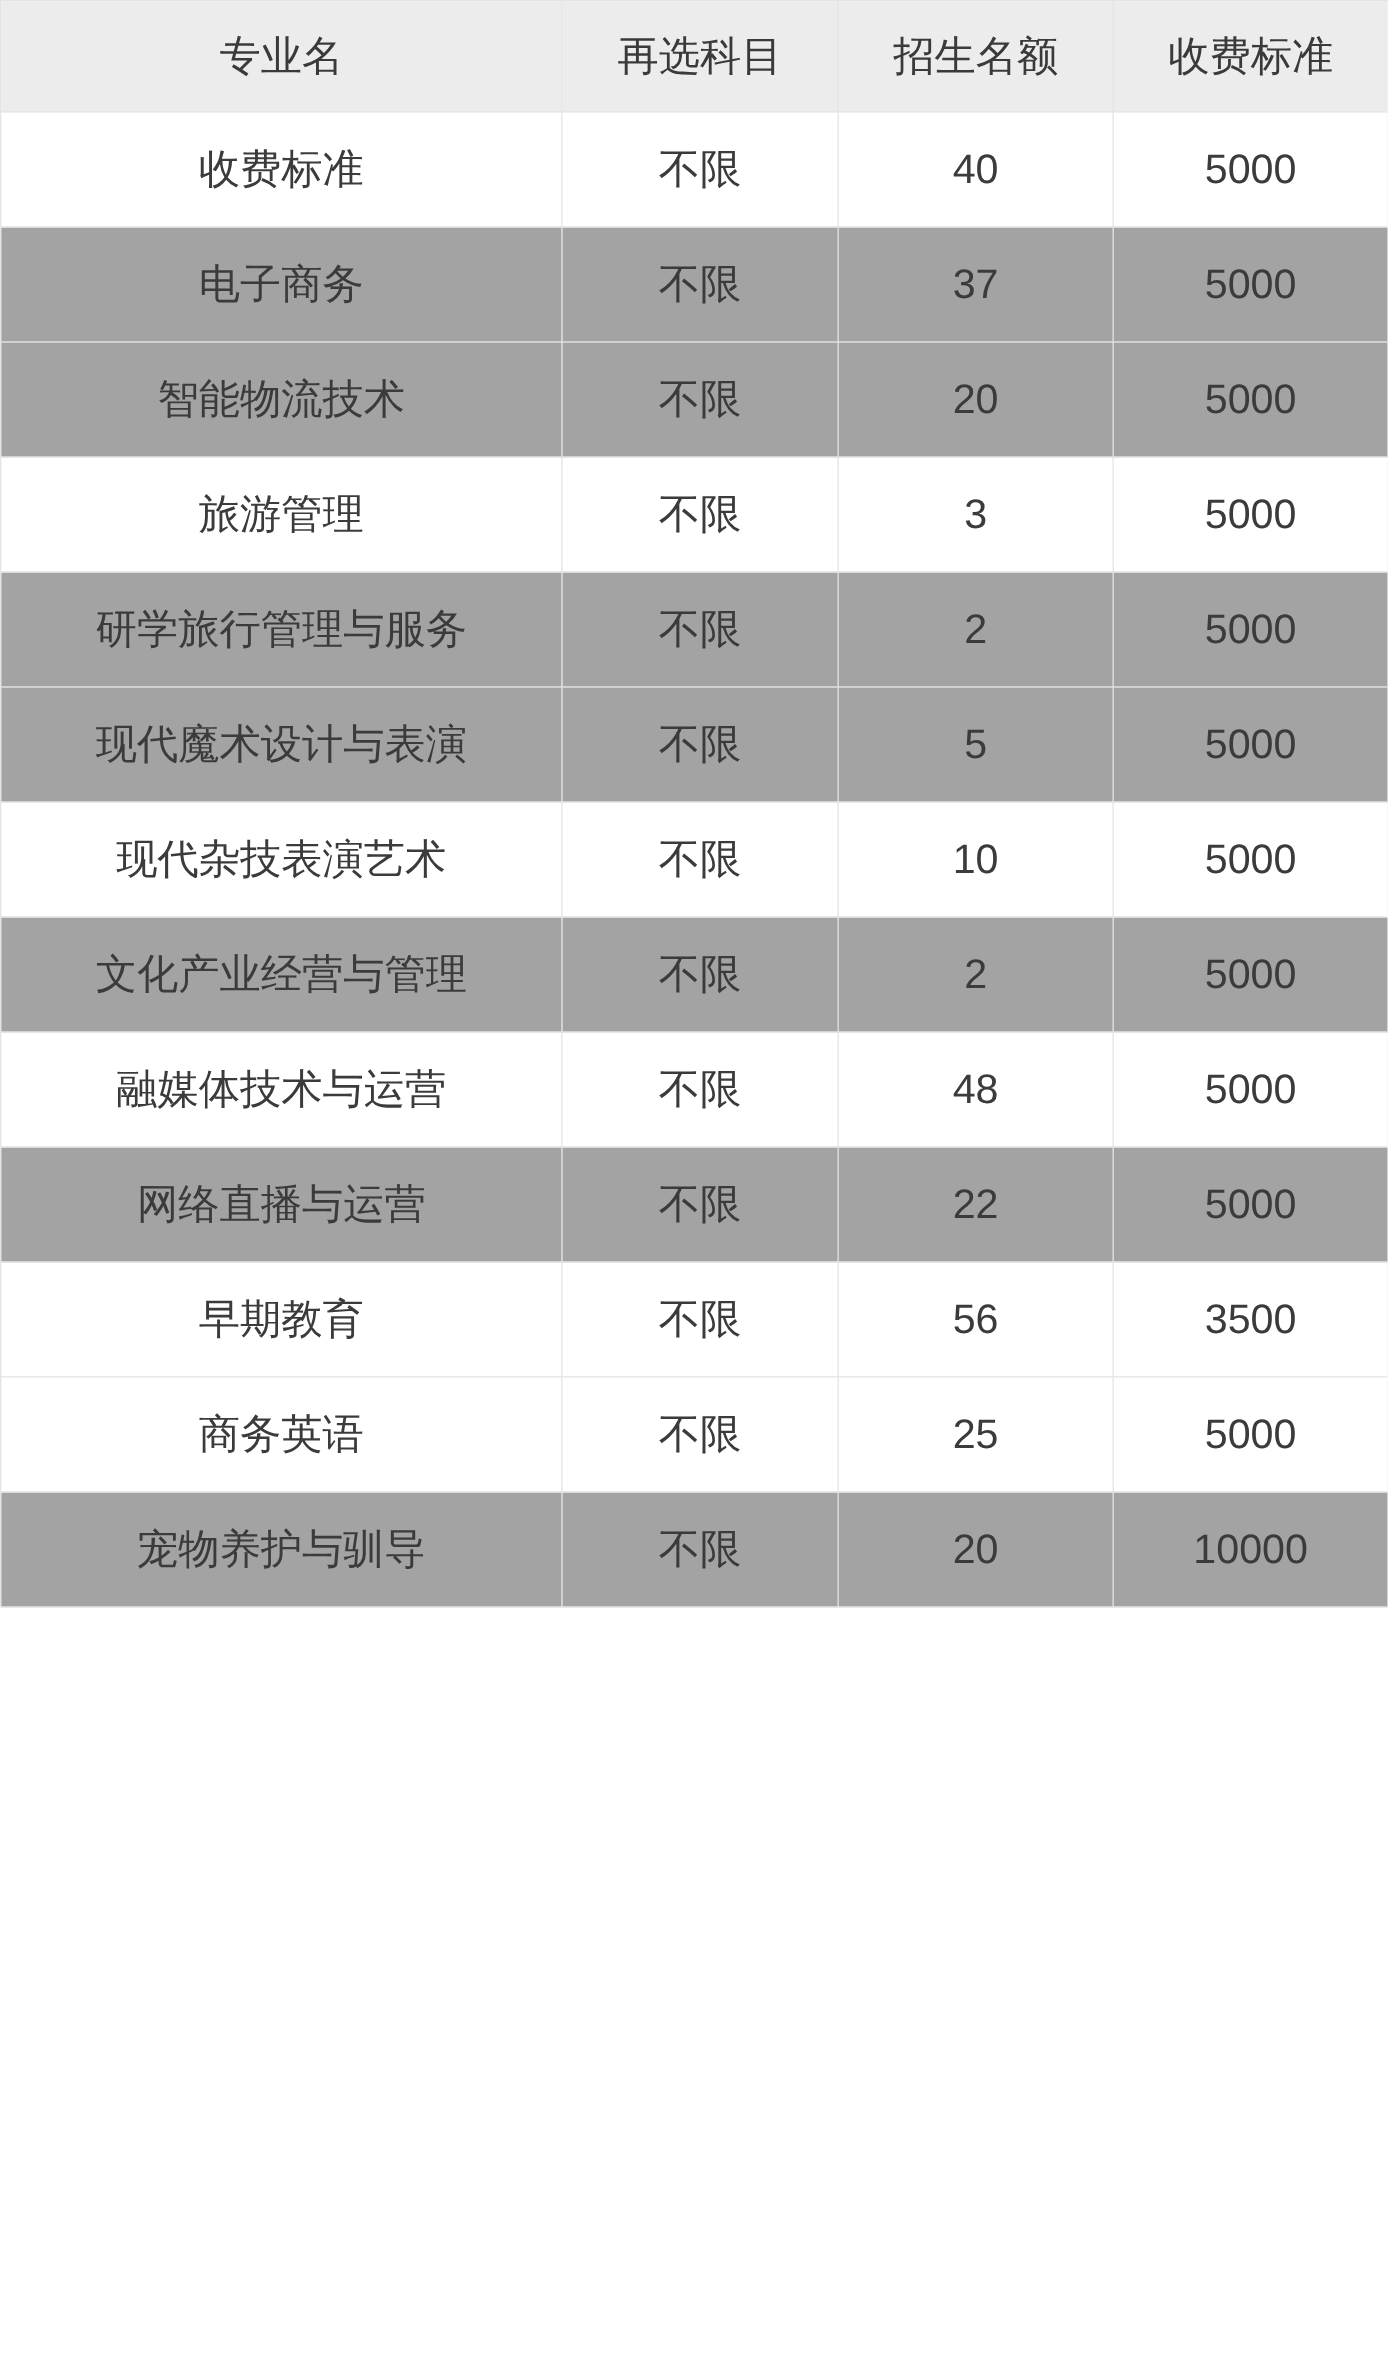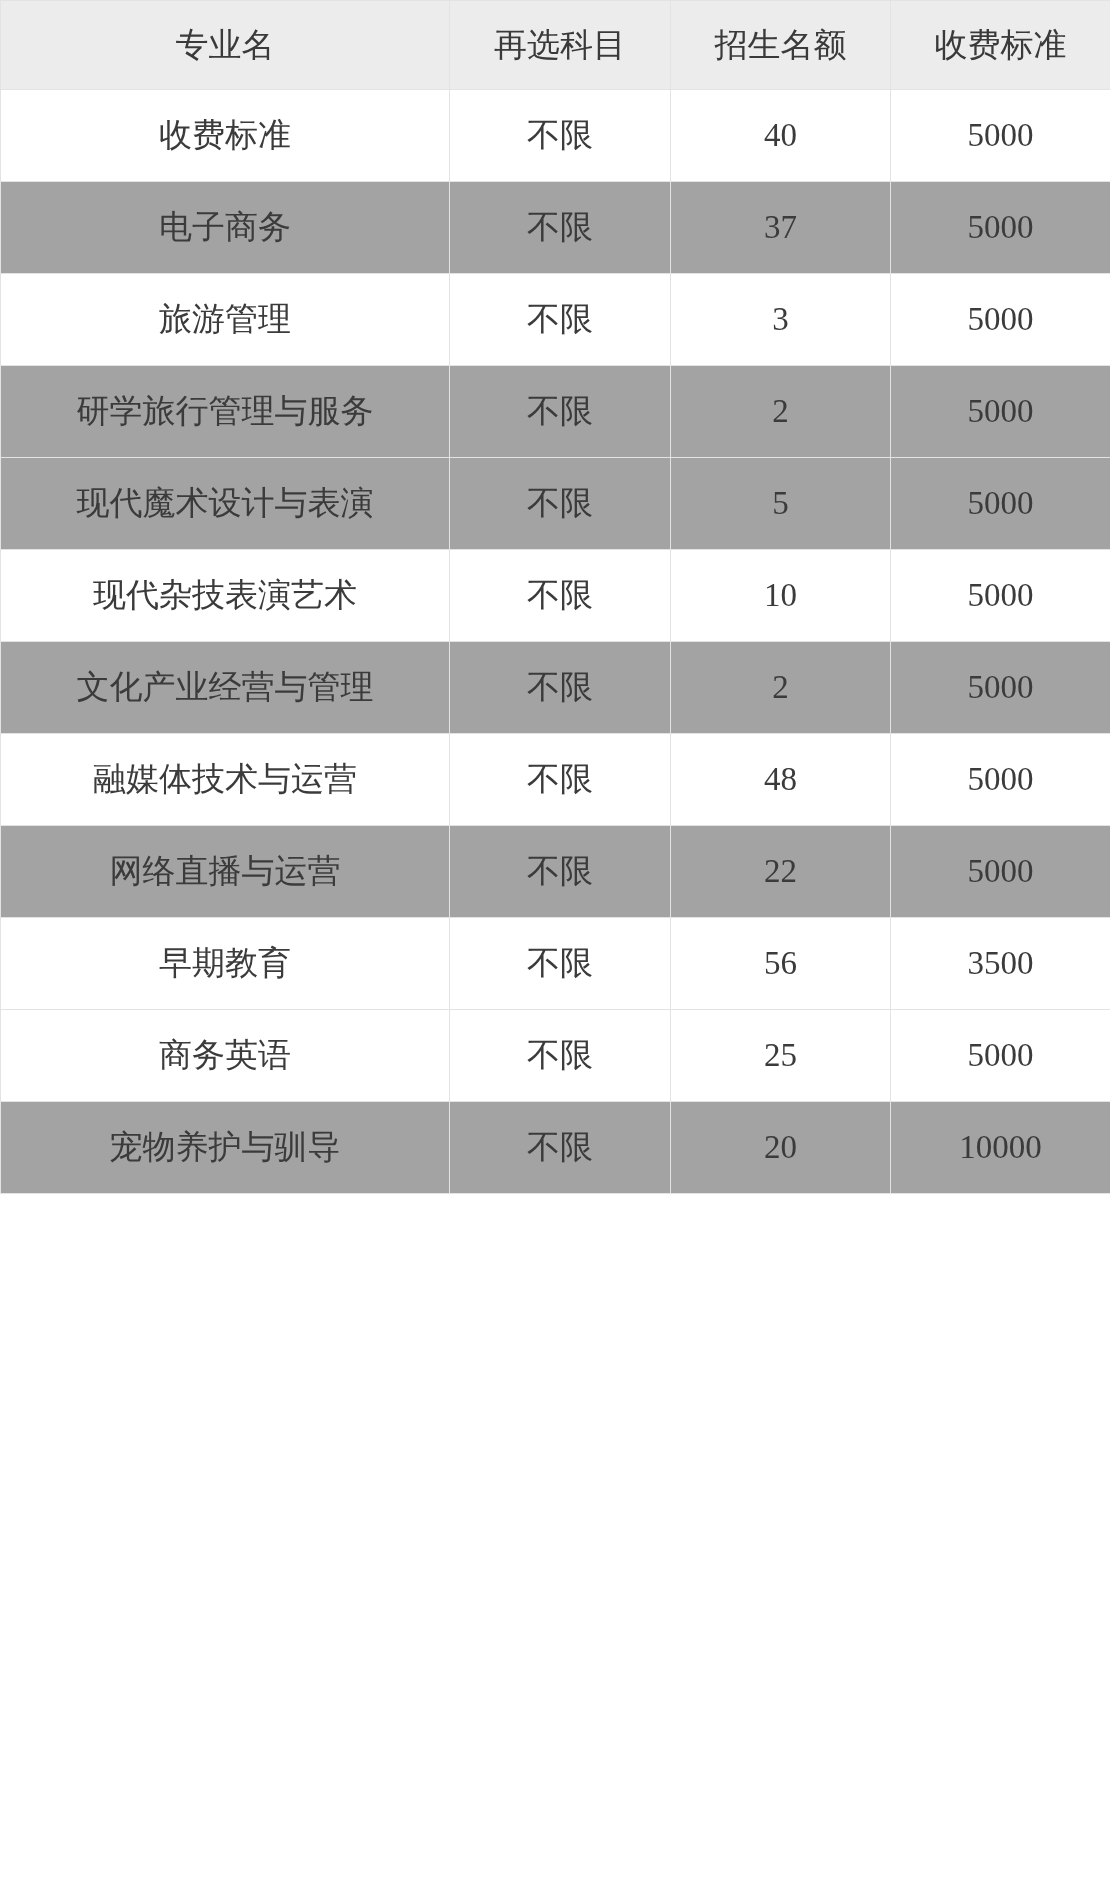--- a/index.html
+++ b/index.html
@@ -41,21 +41,20 @@
   }
   #majors-table tbody td {
     height: 91px;
     background: #ffffff;
   }
   #majors-table tbody tr.alt td {
     background: #a3a3a3;
   }
   #majors-table tbody td.num {
     font-size: 33px;
-    font-family: Liberation Serif, serif;
   }
 </style>
 </head>
 <body>
 
 <table id="majors-table">
   <colgroup>
     <col class="c-name">
     <col class="c-sub">
     <col class="c-quota">
@@ -73,20 +72,26 @@
       <tr>
         <td>收费标准</td>
         <td>不限</td>
         <td class="num">40</td>
         <td class="num">5000</td>
       </tr>
       <tr class="alt">
         <td>电子商务</td>
         <td>不限</td>
         <td class="num">37</td>
+        <td class="num">5000</td>
+      </tr>
+      <tr class="alt">
+        <td>智能物流技术</td>
+        <td>不限</td>
+        <td class="num">20</td>
         <td class="num">5000</td>
       </tr>
       <tr>
         <td>旅游管理</td>
         <td>不限</td>
         <td class="num">3</td>
         <td class="num">5000</td>
       </tr>
       <tr class="alt">
         <td>研学旅行管理与服务</td>

